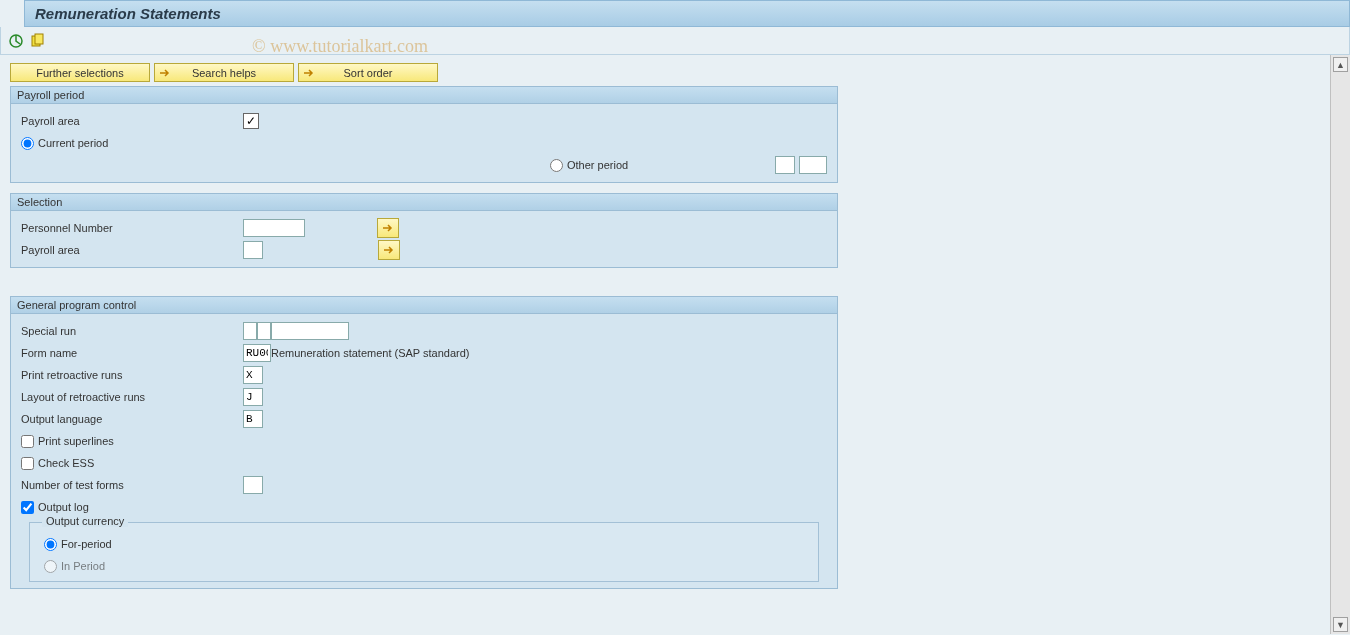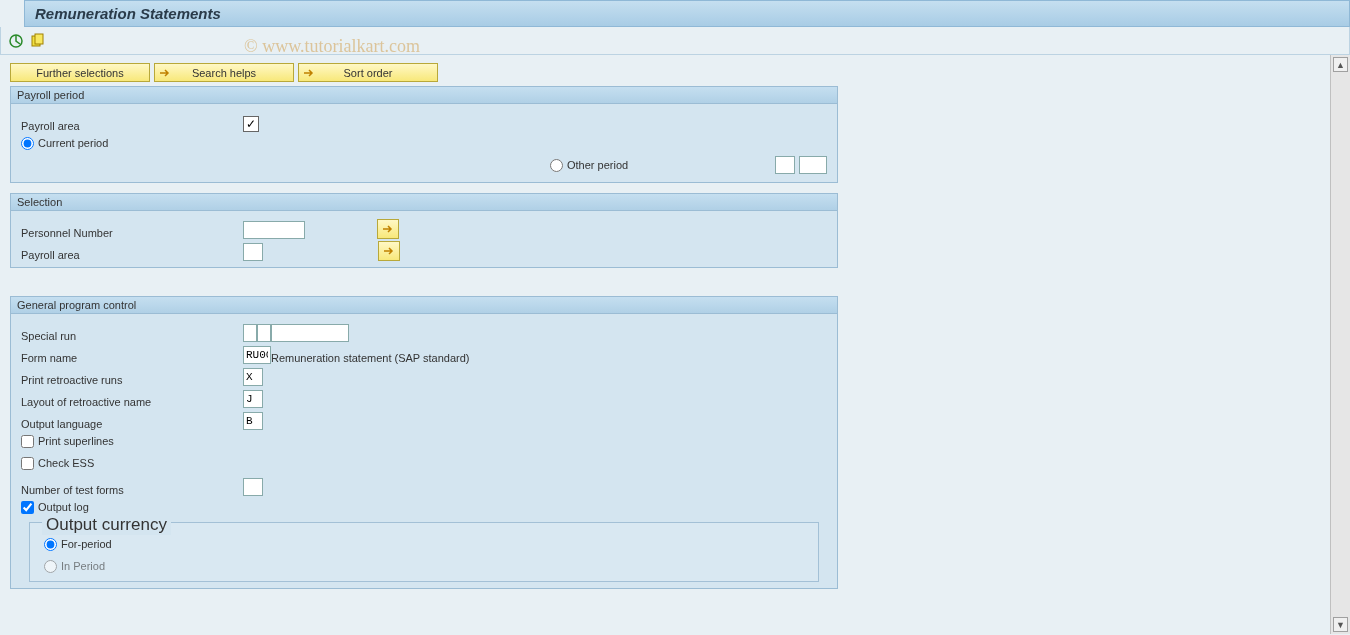--- a/index.html
+++ b/index.html
@@ -123,25 +123,25 @@
       margin-left: 8px;
       width: 790px;
       padding-top: 10px;
     }
     .nested-groupbox .nested-legend {
       position: absolute;
       top: -8px;
       left: 12px;
       background: #d4e5f0;
       padding: 0 4px;
-      font-size: 17px;
+      font-size: 11px;
     }
     .form-row {
       display: flex;
-      align-items: flex-end;
+      align-items: center;
       height: 22px;
       margin-bottom: 0;
     }
     .form-label {
       width: 222px;
       font-size: 11px;
       color: #333;
       padding-left: 0;
     }
     .radio-row {
@@ -189,21 +189,21 @@
       background: linear-gradient(to bottom, #fff8c5 0%, #f8e87a 100%);
       border: 1px solid #b8a83a;
       display: inline-flex;
       align-items: center;
       justify-content: center;
       cursor: pointer;
     }
     .watermark {
       position: absolute;
       top: 36px;
-      left: 244px;
+      left: 252px;
       font-size: 18px;
       color: rgba(210, 160, 80, 0.55);
       font-family: Georgia, serif;
       pointer-events: none;
       z-index: 100;
     }
     .desc-text {
       font-size: 11px;
     }
     .narrow { width: 20px; }
@@ -320,21 +320,21 @@
         <div class="form-row">
           <span class="form-label">Form name</span>
           <input type="text" class="mono" style="width: 28px;" value="RU00">
           <span class="desc-text">Remuneration statement (SAP standard)</span>
         </div>
         <div class="form-row">
           <span class="form-label">Print retroactive runs</span>
           <input type="text" class="mono narrow" value="X" style="">
         </div>
         <div class="form-row">
-          <span class="form-label">Layout of retroactive name</span>
+          <span class="form-label">Layout of retroactive runs</span>
           <input type="text" class="mono narrow" value="J" style="">
         </div>
         <div class="form-row">
           <span class="form-label">Output language</span>
           <input type="text" class="mono narrow" value="B" style="">
         </div>
         <div class="checkbox-row">
           <input type="checkbox" style="">
           <span>Print superlines</span>
         </div>

